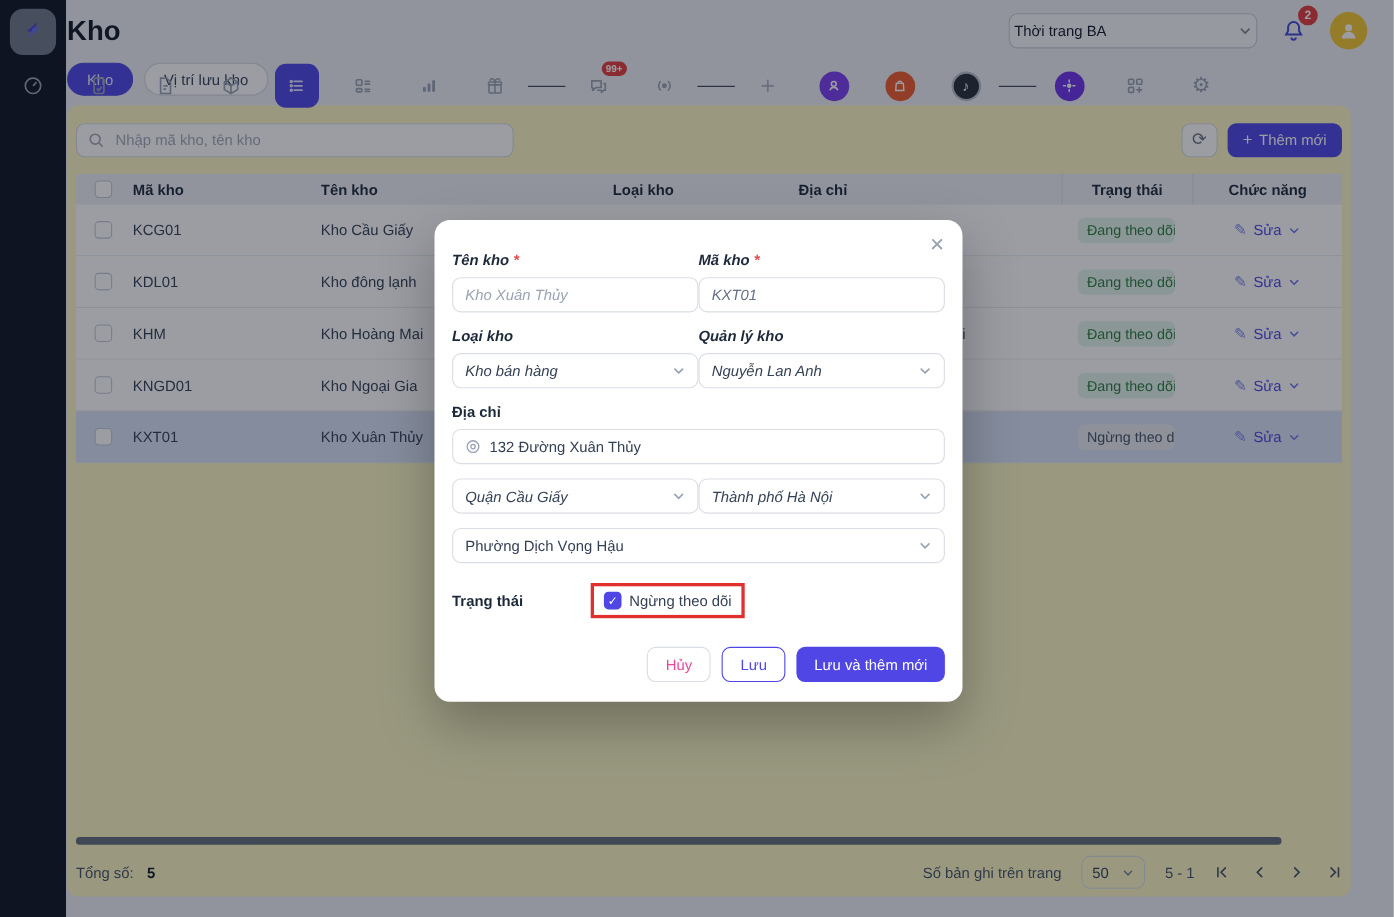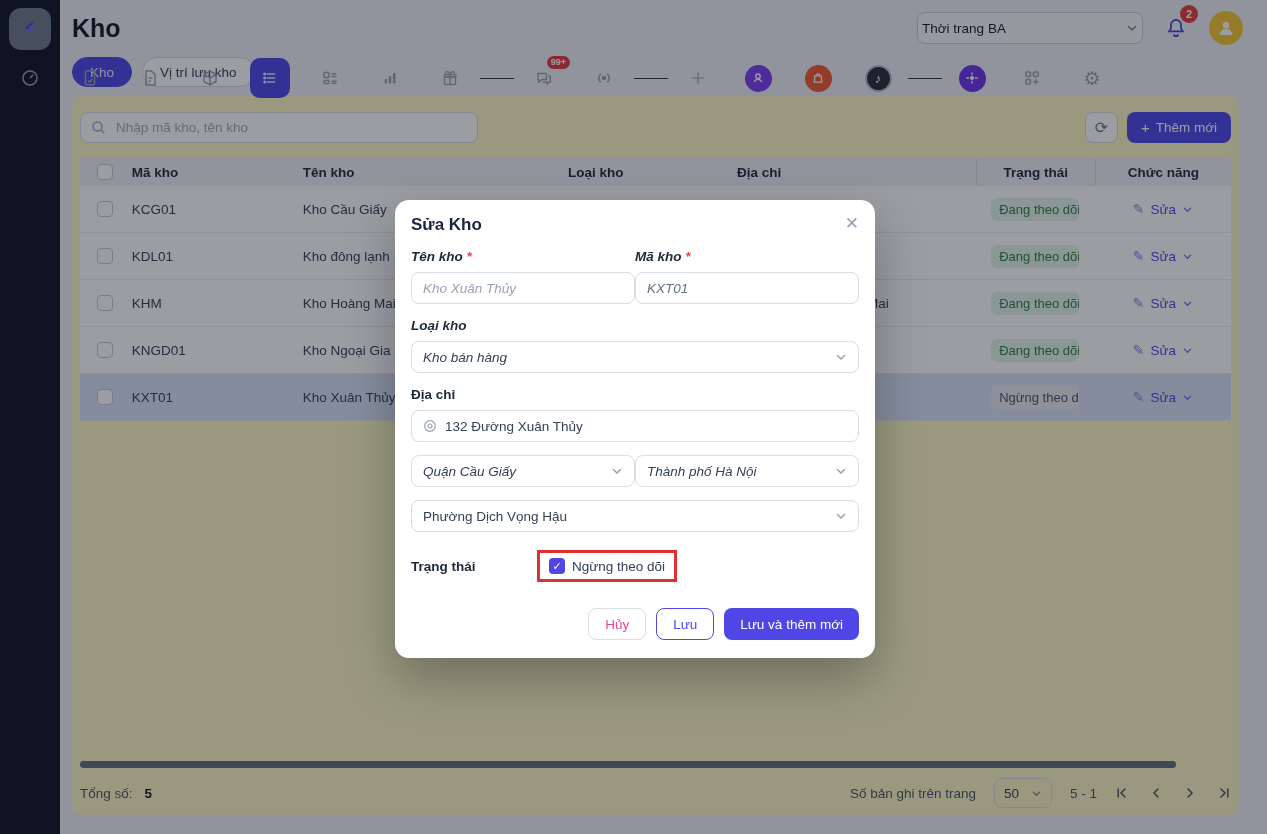--- a/index.html
+++ b/index.html
@@ -23,21 +23,21 @@
   .side-item.tall { height:40px; }
   .active-tile { width:40px; height:40px; border-radius:10px; background:#4f46e5; display:grid; place-items:center; }
   .side-div { width:34px; height:1px; background:#2a3346; margin:8px 0; flex:none; }
   .badge-99 { position:absolute; top:-2px; right:4px; background:#e23c3c; color:#fff;
     font-size:9px; font-weight:700; padding:1px 4px; border-radius:8px; line-height:11px; }
   .circle { width:27px; height:27px; border-radius:50%; display:grid; place-items:center;
     color:#fff; font-size:13px; line-height:1; }
   .gear-glyph { font-size:19px; color:#98a1b3; }
 
   
-  .main { position:absolute; left:56px; top:0; right:0; height:100%; }
+  .main { position:absolute; left:45px; top:0; right:0; height:100%; }
   .topbar { position:absolute; left:16px; right:24px; top:0; height:56px;
     display:flex; align-items:center; justify-content:space-between; }
   .page-title { font-size:25px; font-weight:700; color:#101828; margin:0; }
   .top-right { display:flex; align-items:center; gap:20px; }
   .store-select { width:226px; height:32px; border:1px solid #c7ccd6; border-radius:8px;
     display:flex; align-items:center; justify-content:space-between; padding:0 4px;
     color:#101828; background:rgba(255,255,255,.55); cursor:pointer; }
   .bell { position:relative; width:26px; height:26px; display:grid; place-items:center; cursor:pointer; }
   .bell-badge { position:absolute; top:-10px; right:-9px; background:#e23c3c; color:#fff;
     border-radius:50%; min-width:18px; height:18px; font-size:11px; font-weight:700;
@@ -477,21 +477,20 @@
               </span>
           </div>
         </div>
       </div>
     </section>
   </main>
 
   <div class="overlay"></div>
 
   <div class="modal">
-    <div class="m-title">Sửa Kho</div>
     <span class="m-close">✕</span>
 
     <div class="m-grid2">
       <div class="m-col">
         <label class="f-label"><span>Tên kho</span> <span class="req">*</span></label>
         <div class="f-input">
             <span class="muted">Kho Xuân Thủy</span>
           </div>
       </div>
       <div class="m-col">
@@ -505,20 +504,29 @@
     <div class="m-grid2">
       <div class="m-col">
         <label class="f-label">Loại kho</label>
         <div class="f-select">
           <span>Kho bán hàng</span>
           <svg class="ic" width="12" height="12" viewBox="0 0 12 12">
               <path d="M2.5 4.5 L6 8 L9.5 4.5" fill="none" stroke="#98a2b3" stroke-width="1.5" stroke-linecap="round"></path>
             </svg>
         </div>
       </div>
+      <div class="m-col">
+        <label class="f-label">Quản lý kho</label>
+        <div class="f-select">
+          <span>Nguyễn Lan Anh</span>
+          <svg class="ic" width="12" height="12" viewBox="0 0 12 12">
+              <path d="M2.5 4.5 L6 8 L9.5 4.5" fill="none" stroke="#98a2b3" stroke-width="1.5" stroke-linecap="round"></path>
+            </svg>
+        </div>
+      </div>
     </div>
 
     <label class="f-label">Địa chỉ</label>
     <div class="f-input">
       <svg class="ic" width="14" height="14" viewBox="0 0 14 14" fill="none" stroke="#98a2b3" stroke-width="1.2">
           <circle cx="7" cy="7" r="5.3"></circle>
           <circle cx="7" cy="7" r="2"></circle>
         </svg>
       <span>132 Đường Xuân Thủy</span>
     </div>

